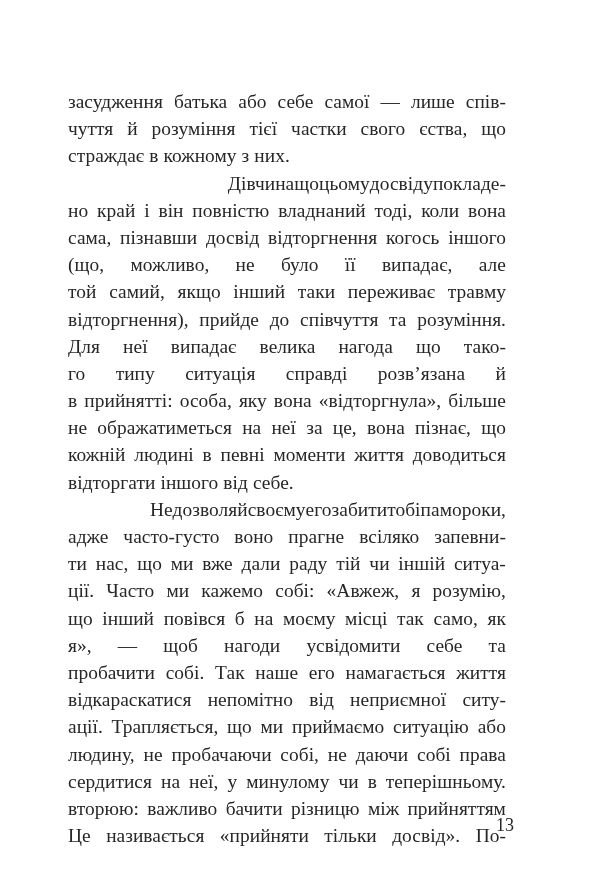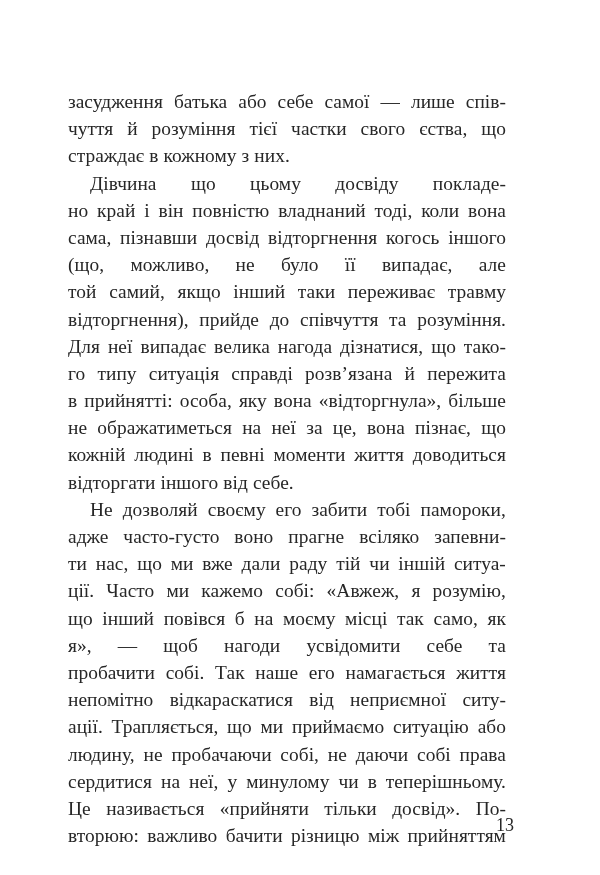--- a/index.html
+++ b/index.html
@@ -57,20 +57,21 @@
     justify-content: flex-start;
     align-items: flex-end;
   }
   .line.last .w + .w {
     margin-left: 0.26em;
   }
 
   .line.indent {
     padding-left: 22px;
     width: 416px;
+    justify-content: flex-end;
   }
 
   .w {
     display: inline-block;
   }
 
   .page-number {
     position: absolute;
     left: 8px;
     top: 780px;
@@ -93,39 +94,39 @@
         <div class="line just"><span class="w">чуття</span><span class="w">й</span><span class="w">розуміння</span><span class="w">тієї</span><span class="w">частки</span><span class="w">свого</span><span class="w">єства,</span><span class="w">що</span></div>
         <div class="line last"><span class="w">страждає</span><span class="w">в</span><span class="w">кожному</span><span class="w">з</span><span class="w">них.</span></div>
       </div>
       <div class="para">
         <div class="line just indent"><span class="w">Дівчина</span><span class="w">що</span><span class="w">цьому</span><span class="w">досвіду</span><span class="w">покладе-</span></div>
         <div class="line just"><span class="w">но</span><span class="w">край</span><span class="w">і</span><span class="w">він</span><span class="w">повністю</span><span class="w">владнаний</span><span class="w">тоді,</span><span class="w">коли</span><span class="w">вона</span></div>
         <div class="line just"><span class="w">сама,</span><span class="w">пізнавши</span><span class="w">досвід</span><span class="w">відторгнення</span><span class="w">когось</span><span class="w">іншого</span></div>
         <div class="line just"><span class="w">(що,</span><span class="w">можливо,</span><span class="w">не</span><span class="w">було</span><span class="w">її</span><span class="w">випадає,</span><span class="w">але</span></div>
         <div class="line just"><span class="w">той</span><span class="w">самий,</span><span class="w">якщо</span><span class="w">інший</span><span class="w">таки</span><span class="w">переживає</span><span class="w">травму</span></div>
         <div class="line just"><span class="w">відторгнення),</span><span class="w">прийде</span><span class="w">до</span><span class="w">співчуття</span><span class="w">та</span><span class="w">розуміння.</span></div>
-        <div class="line just"><span class="w">Для</span><span class="w">неї</span><span class="w">випадає</span><span class="w">велика</span><span class="w">нагода</span><span class="w">дізнатися,</span><span class="w">що</span><span class="w">тако-</span></div>
-        <div class="line just"><span class="w">го</span><span class="w">типу</span><span class="w">ситуація</span><span class="w">справді</span><span class="w">розв’язана</span><span class="w">й</span><span class="w">пережита</span></div>
+        <div class="line just"><span class="w">Для</span><span class="w">неї</span><span class="w">випадає</span><span class="w">велика</span><span class="w">нагода</span><span class="w">що</span><span class="w">тако-</span></div>
+        <div class="line just"><span class="w">го</span><span class="w">типу</span><span class="w">ситуація</span><span class="w">справді</span><span class="w">розв’язана</span><span class="w">й</span></div>
         <div class="line just"><span class="w">в</span><span class="w">прийнятті:</span><span class="w">особа,</span><span class="w">яку</span><span class="w">вона</span><span class="w">«відторгнула»,</span><span class="w">більше</span></div>
         <div class="line just"><span class="w">не</span><span class="w">ображатиметься</span><span class="w">на</span><span class="w">неї</span><span class="w">за</span><span class="w">це,</span><span class="w">вона</span><span class="w">пізнає,</span><span class="w">що</span></div>
         <div class="line just"><span class="w">кожній</span><span class="w">людині</span><span class="w">в</span><span class="w">певні</span><span class="w">моменти</span><span class="w">життя</span><span class="w">доводиться</span></div>
         <div class="line last"><span class="w">відторгати</span><span class="w">іншого</span><span class="w">від</span><span class="w">себе.</span></div>
       </div>
       <div class="para">
         <div class="line just indent"><span class="w">Не</span><span class="w">дозволяй</span><span class="w">своєму</span><span class="w">его</span><span class="w">забити</span><span class="w">тобі</span><span class="w">памороки,</span></div>
         <div class="line just"><span class="w">адже</span><span class="w">часто-густо</span><span class="w">воно</span><span class="w">прагне</span><span class="w">всіляко</span><span class="w">запевни-</span></div>
         <div class="line just"><span class="w">ти</span><span class="w">нас,</span><span class="w">що</span><span class="w">ми</span><span class="w">вже</span><span class="w">дали</span><span class="w">раду</span><span class="w">тій</span><span class="w">чи</span><span class="w">іншій</span><span class="w">ситуа-</span></div>
         <div class="line just"><span class="w">ції.</span><span class="w">Часто</span><span class="w">ми</span><span class="w">кажемо</span><span class="w">собі:</span><span class="w">«Авжеж,</span><span class="w">я</span><span class="w">розумію,</span></div>
         <div class="line just"><span class="w">що</span><span class="w">інший</span><span class="w">повівся</span><span class="w">б</span><span class="w">на</span><span class="w">моєму</span><span class="w">місці</span><span class="w">так</span><span class="w">само,</span><span class="w">як</span></div>
         <div class="line just"><span class="w">я»,</span><span class="w">—</span><span class="w">щоб</span><span class="w">нагоди</span><span class="w">усвідомити</span><span class="w">себе</span><span class="w">та</span></div>
         <div class="line just"><span class="w">пробачити</span><span class="w">собі.</span><span class="w">Так</span><span class="w">наше</span><span class="w">его</span><span class="w">намагається</span><span class="w">життя</span></div>
-        <div class="line just"><span class="w">непомітно</span><span class="w">відкараскатися</span><span class="w">від</span><span class="w">неприємної</span><span class="w">ситу-</span></div>
+        <div class="line just"><span class="w">відкараскатися</span><span class="w">непомітно</span><span class="w">від</span><span class="w">неприємної</span><span class="w">ситу-</span></div>
         <div class="line just"><span class="w">ації.</span><span class="w">Трапляється,</span><span class="w">що</span><span class="w">ми</span><span class="w">приймаємо</span><span class="w">ситуацію</span><span class="w">або</span></div>
         <div class="line just"><span class="w">людину,</span><span class="w">не</span><span class="w">пробачаючи</span><span class="w">собі,</span><span class="w">не</span><span class="w">даючи</span><span class="w">собі</span><span class="w">права</span></div>
         <div class="line just"><span class="w">сердитися</span><span class="w">на</span><span class="w">неї,</span><span class="w">у</span><span class="w">минулому</span><span class="w">чи</span><span class="w">в</span><span class="w">теперішньому.</span></div>
+        <div class="line just"><span class="w">вторюю:</span><span class="w">важливо</span><span class="w">бачити</span><span class="w">різницю</span><span class="w">між</span><span class="w">прийняттям</span></div>
         <div class="line just"><span class="w">Це</span><span class="w">називається</span><span class="w">«прийняти</span><span class="w">тільки</span><span class="w">досвід».</span><span class="w">По-</span></div>
-        <div class="line just"><span class="w">вторюю:</span><span class="w">важливо</span><span class="w">бачити</span><span class="w">різницю</span><span class="w">між</span><span class="w">прийняттям</span></div>
       </div>
     </div>
 
   <div class="page-number">13</div>
 
 </div>
 
 </body></html>

